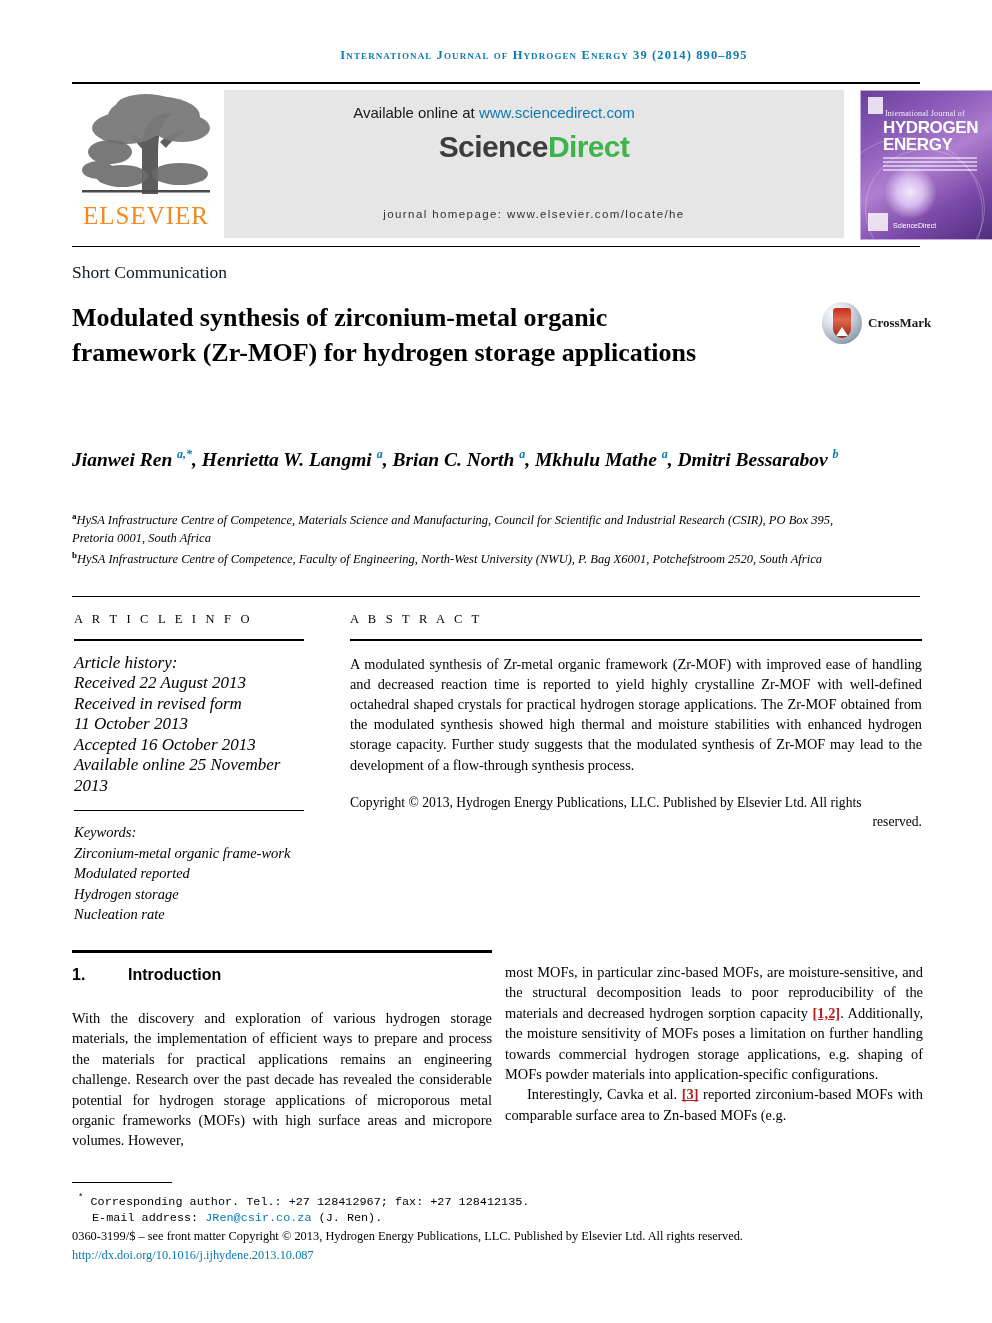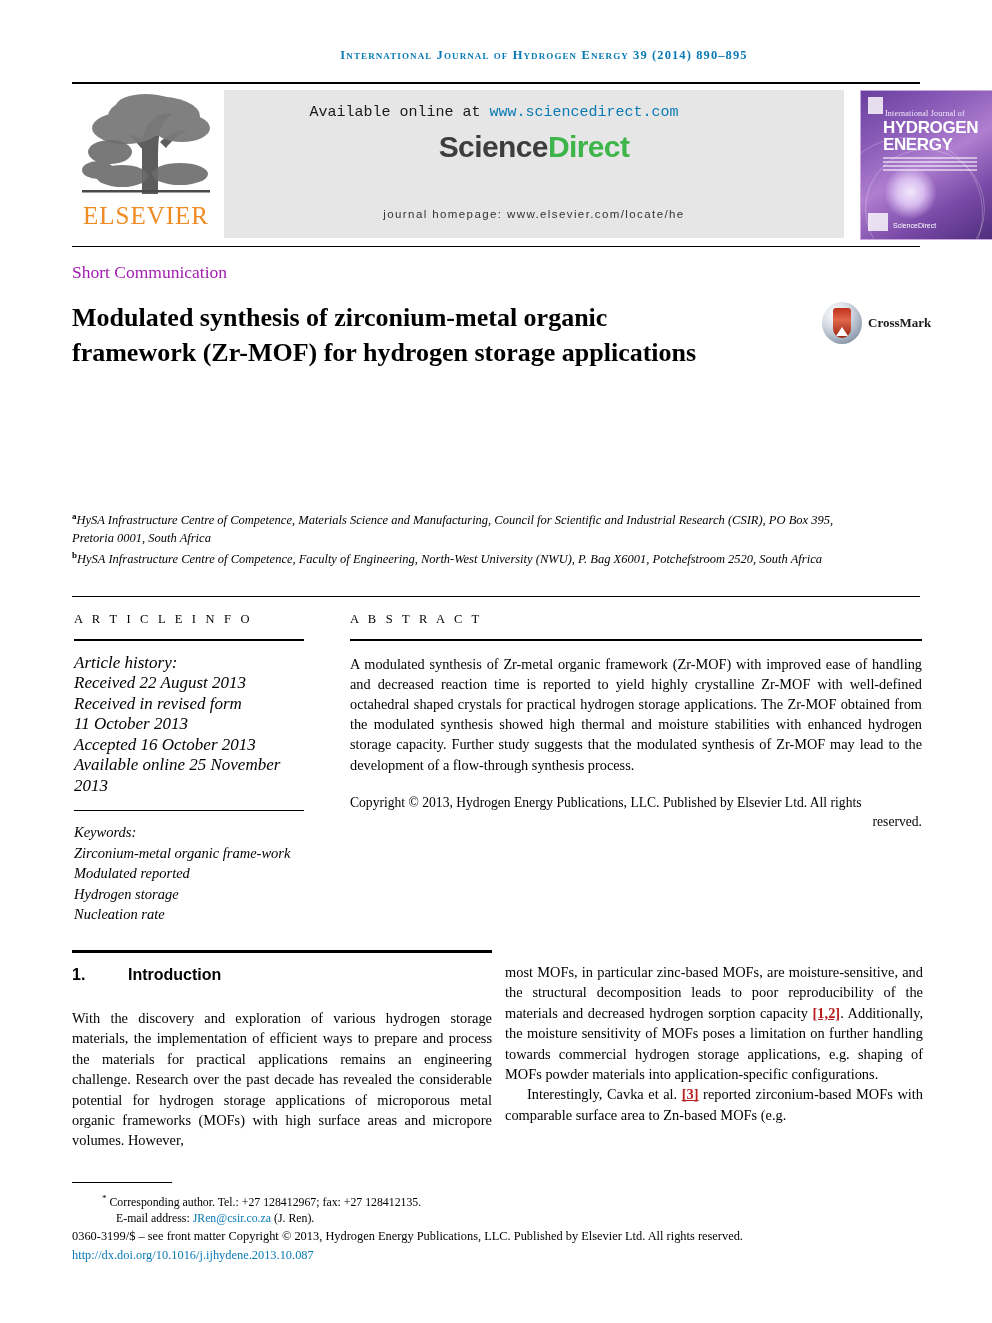--- a/index.html
+++ b/index.html
@@ -78,21 +78,21 @@
     left: 152px; top: 8px;
     width: 620px;
     height: 148px;
     background: #e6e6e6;
   }
   .sd-avail {
     position: absolute;
     left: 0; top: 14px;
     width: 540px;
     text-align: center;
-    font-family: Liberation Mono, monospace;
+    font-family: Liberation Sans, sans-serif;
     font-size: 15px;
     color: #1a1a1a;
   }
   .sd-avail a {
     color: #2a79c0;
     text-decoration: none;
   }
   .sd-logo {
     position: absolute;
     left: 0; top: 40px;
@@ -196,21 +196,21 @@
     left: 72px; top: 246px;
     width: 848px;
     height: 1px;
     background: #000;
   }
   .art-type {
     position: absolute;
     left: 72px; top: 262px;
     font-family: "Liberation Serif", serif;
     font-size: 17.5px;
-    color: #a21caf;
+    color: #0f172a;
   }
   .title {
     position: absolute;
     left: 72px; top: 300px;
     width: 640px;
     font-family: "Liberation Serif", serif;
     font-weight: bold;
     font-size: 26px;
     line-height: 35px;
     color: #000;
@@ -394,24 +394,23 @@
     position: absolute;
     left: 72px; top: 1182px;
     width: 100px;
     height: 1px;
     background: #000;
   }
   .foot-note {
     position: absolute;
     left: 78px; top: 1190px;
     width: 850px;
-    font-family: Liberation Serif, serif;
+    font-family: Liberation Mono, monospace;
     font-size: 11.8px;
     line-height: 16.5px;
-    margin-left: 24px;
   }
   .foot-note sup { font-size: 9px; }
   .foot-issn {
     position: absolute;
     left: 72px; top: 1228px;
     width: 856px;
     font-family: "Liberation Serif", serif;
     font-size: 12.4px;
     line-height: 17px;
   }
@@ -490,20 +489,21 @@
   <div class="title">Modulated synthesis of zirconium-metal organic framework (Zr-MOF) for hydrogen storage applications</div>
 
   <div class="crossmark">
     <div class="cm-badge">
       <div class="cm-shield"></div>
       <div class="cm-notch"></div>
     </div>
     <div class="cm-text">CrossMark</div>
   </div>
 
+  <div class="authors">Jianwei Ren <sup>a,*</sup>, Henrietta W. Langmi <sup>a</sup>, Brian C. North <sup>a</sup>, Mkhulu Mathe <sup>a</sup>, Dmitri Bessarabov <sup>b</sup></div>
 
   <div class="affil">
     <div><sup>a</sup><span>HySA Infrastructure Centre of Competence, Materials Science and Manufacturing, Council for Scientific and Industrial Research (CSIR), PO Box 395, Pretoria 0001, South Africa</span></div>
     <div><sup>b</sup><span>HySA Infrastructure Centre of Competence, Faculty of Engineering, North-West University (NWU), P. Bag X6001, Potchefstroom 2520, South Africa</span></div>
   </div>
 
   <div class="rule-info-top"></div>
 
   <div class="col-info">
     <div class="sec-label">A R T I C L E   I N F O</div>

